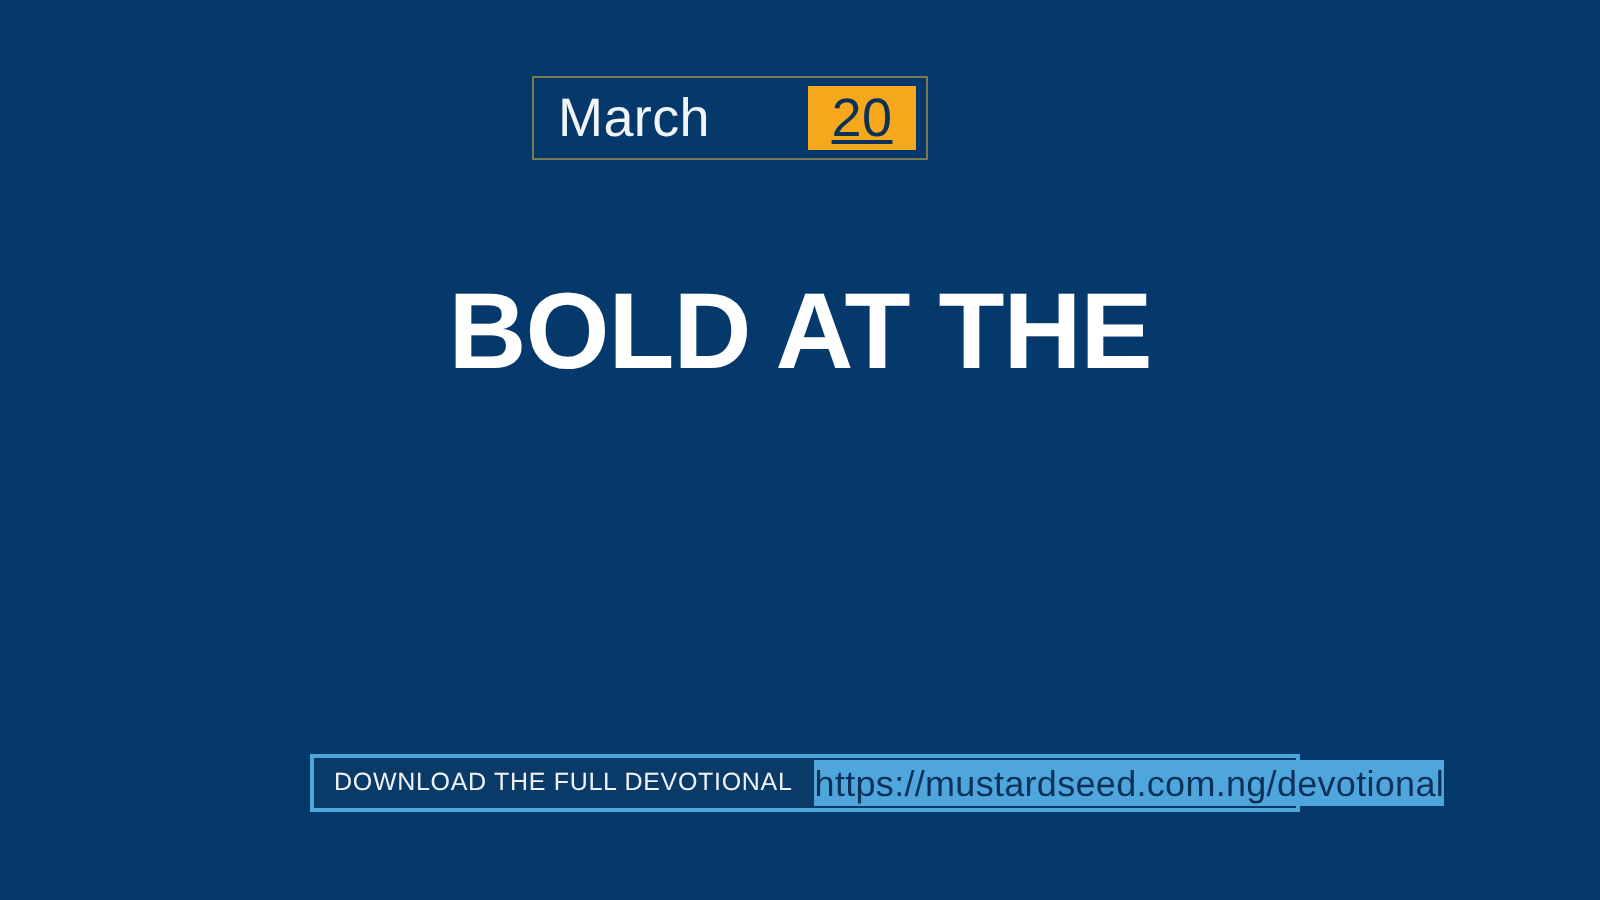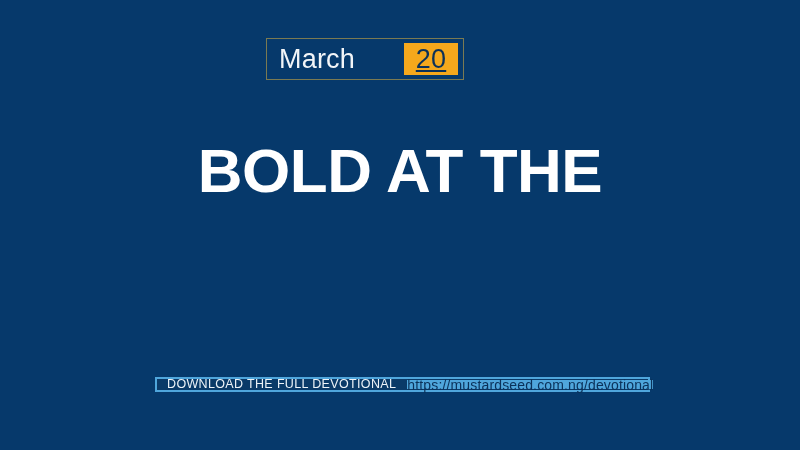--- a/index.html
+++ b/index.html
@@ -63,37 +63,37 @@
   }
 
   
   #title-block {
     position: absolute;
     left: 0;
     top: 138px;
     width: 800px;
     text-align: center;
     color: #FFFFFF;
-    font-size: 62px;
+    font-size: 54px;
     font-weight: 900;
     line-height: 1.06;
     letter-spacing: -0.5px;
   }
   #title-block .title-line {
     display: block;
     white-space: nowrap;
   }
 
   
   #download-banner {
     position: absolute;
     left: 155px;
     top: 377px;
     width: 495px;
-    height: 15px;
+    height: 29px;
     box-sizing: border-box;
     border: 2px solid #4FA6DC;
     background: #0A3A68;
     display: flex;
     align-items: stretch;
   }
   #download-label {
     flex: 0 0 auto;
     display: flex;
     align-items: center;
@@ -103,21 +103,21 @@
     font-weight: 400;
     letter-spacing: 0.35px;
     line-height: 1;
     white-space: nowrap;
   }
   #devotional-url {
     flex: 1 1 auto;
     margin: 1px 1px 1px 0;
     background: #4FA6DC;
     color: #0B3159;
-    font-size: 14px;
+    font-size: 18px;
     font-weight: 400;
     letter-spacing: 0.15px;
     line-height: 1;
     display: flex;
     align-items: center;
     justify-content: center;
     white-space: nowrap;
   }
 </style>
 </head>

